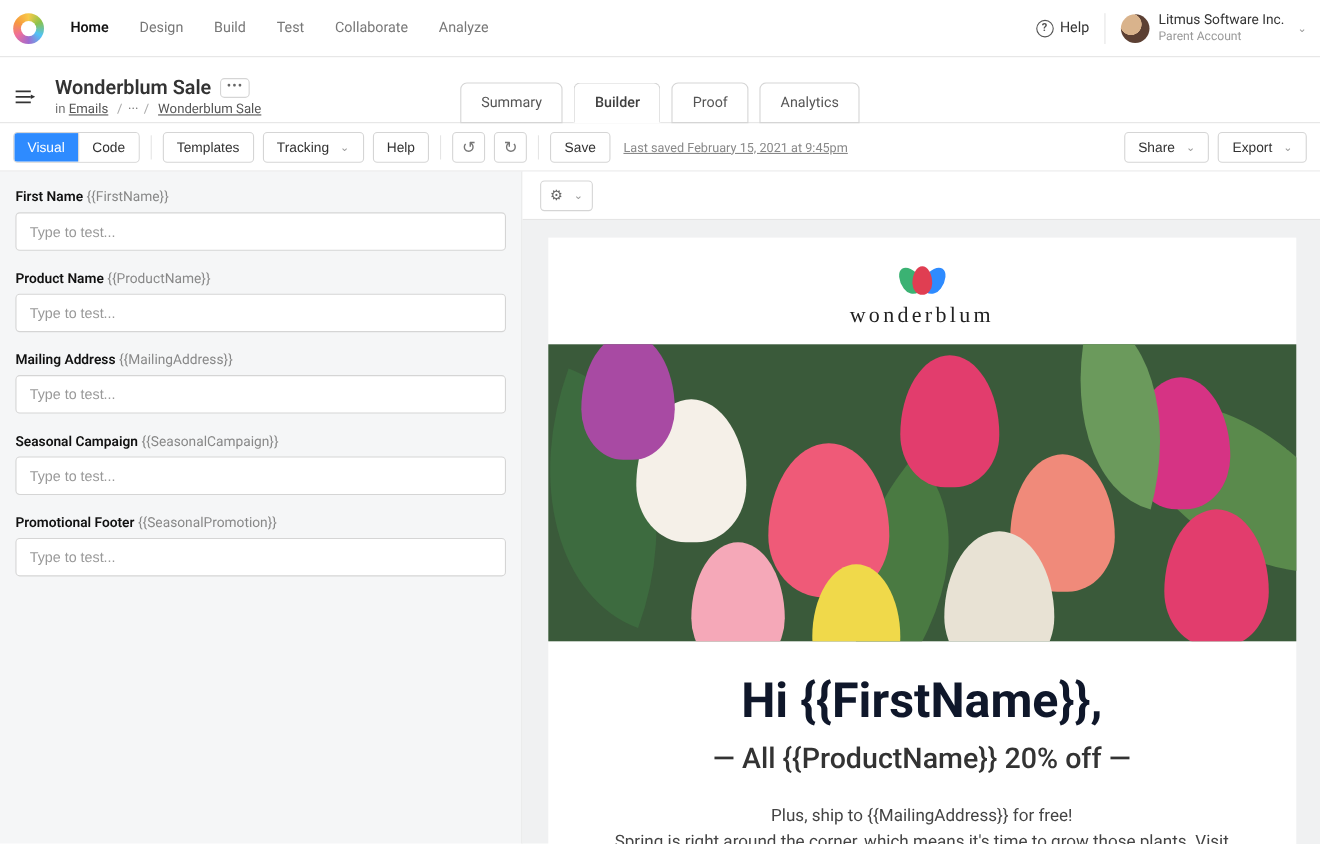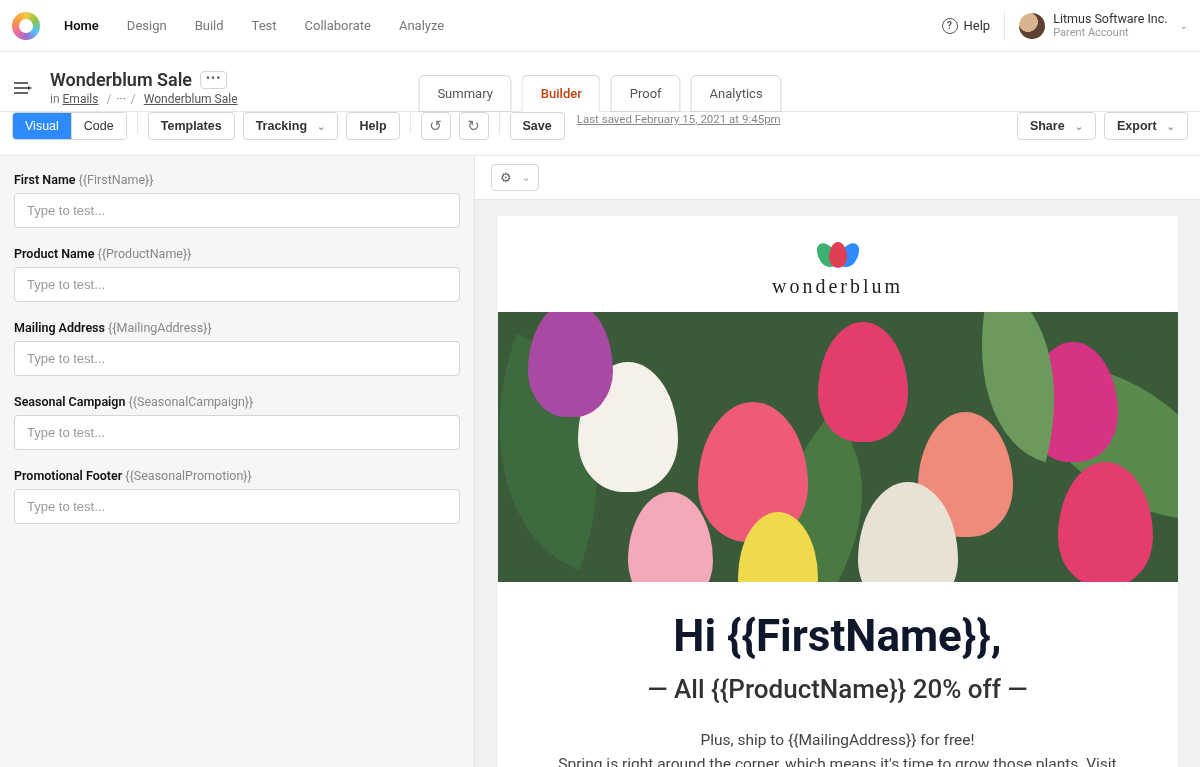--- a/index.html
+++ b/index.html
@@ -28,30 +28,30 @@
   .collapse-icon { width:30px; display:flex; align-items:center; justify-content:center; height:40px; cursor:pointer; color:#333; font-size:18px; align-self:center; }
   .title-block { margin-left:12px; align-self:center; }
   .title-row { display:flex; align-items:center; gap:8px; }
   .doc-title { font-size:18px; font-weight:600; }
   .more-btn { border:1px solid #d5d5d5; border-radius:4px; padding:0 5px; height:18px; line-height:12px; font-size:12px; cursor:pointer; color:#666; letter-spacing:1px; }
   .breadcrumbs { font-size:12px; color:#777; margin-top:2px; }
   .breadcrumbs .bc { text-decoration: underline; cursor:pointer; color:#555; }
   .breadcrumbs .sep { margin:0 5px; color:#aaa; }
   .main-tabs { display:flex; gap:10px; position:absolute; left:50%; transform:translateX(-50%); bottom:-1px; }
   .main-tab { border:1px solid #d5d5d5; border-radius:6px 6px 0 0; padding:10px 18px; font-size:13px; color:#555; cursor:pointer; background:#fff; border-bottom:1px solid #d5d5d5; }
-  .main-tab.active { border-bottom-color:#fff; color:#c2410c; font-weight:500; background:#fff; }
+  .main-tab.active { border-bottom-color:#fff; color:#404040; font-weight:500; background:#fff; }
   .update-btn { margin-left:auto; align-self:center; background:#4caf50; color:#fff; border:none; border-radius:4px; padding:10px 14px; font-size:13px; cursor:pointer; }
 
   
-  .toolbar { display:flex; align-items:flex-start; height:44px; padding:0 12px; border-bottom:1px solid #e5e5e5; gap:8px; background:#fff; }
+  .toolbar { display:flex; align-items:center; height:44px; padding:0 12px; border-bottom:1px solid #e5e5e5; gap:8px; background:#fff; }
   .seg { display:inline-flex; border:1px solid #d5d5d5; border-radius:4px; overflow:hidden; }
   .seg button { border:none; background:#fff; padding:6px 12px; font-size:12.5px; cursor:pointer; color:#333; }
   .seg button.active { background:#2e8bff; color:#fff; }
   .seg button + button { border-left:1px solid #d5d5d5; }
-  .tb-btn { border:1px solid #d5d5d5; background:#fff; border-radius:4px; padding:6px 12px; font-size:12.5px; cursor:pointer; display:inline-flex; align-items:center; gap:6px; color:#333;font-weight:bold; }
+  .tb-btn { border:1px solid #d5d5d5; background:#fff; border-radius:4px; padding:6px 12px; font-size:12.5px; cursor:pointer; display:inline-flex; align-items:center; gap:6px; color:#333; }
   .tb-div { width:1px; height:22px; background:#e5e5e5; margin:0 2px; }
   .icon-btn { border:1px solid #d5d5d5; background:#fff; border-radius:4px; width:30px; height:28px; display:inline-flex; align-items:center; justify-content:center; cursor:pointer; color:#777; font-size:15px; }
   .saved { font-size:11.5px; color:#888; text-decoration:underline; margin-left:4px; }
   .toolbar .spacer { flex:1; }
 
   
   .workspace { display:flex; height: calc(767px - 52px - 60px - 44px); }
   .left-panel { width:475px; border-right:1px solid #e5e5e5; background:#f5f6f7; display:flex; flex-direction:column; }
   .panel-tabs { display:flex; justify-content:center; gap:26px; background:#fff; border-bottom:1px solid #e5e5e5; height:44px; align-items:center; }
   .ptab { color:#555; cursor:pointer; font-size:13px; padding:12px 2px; }

